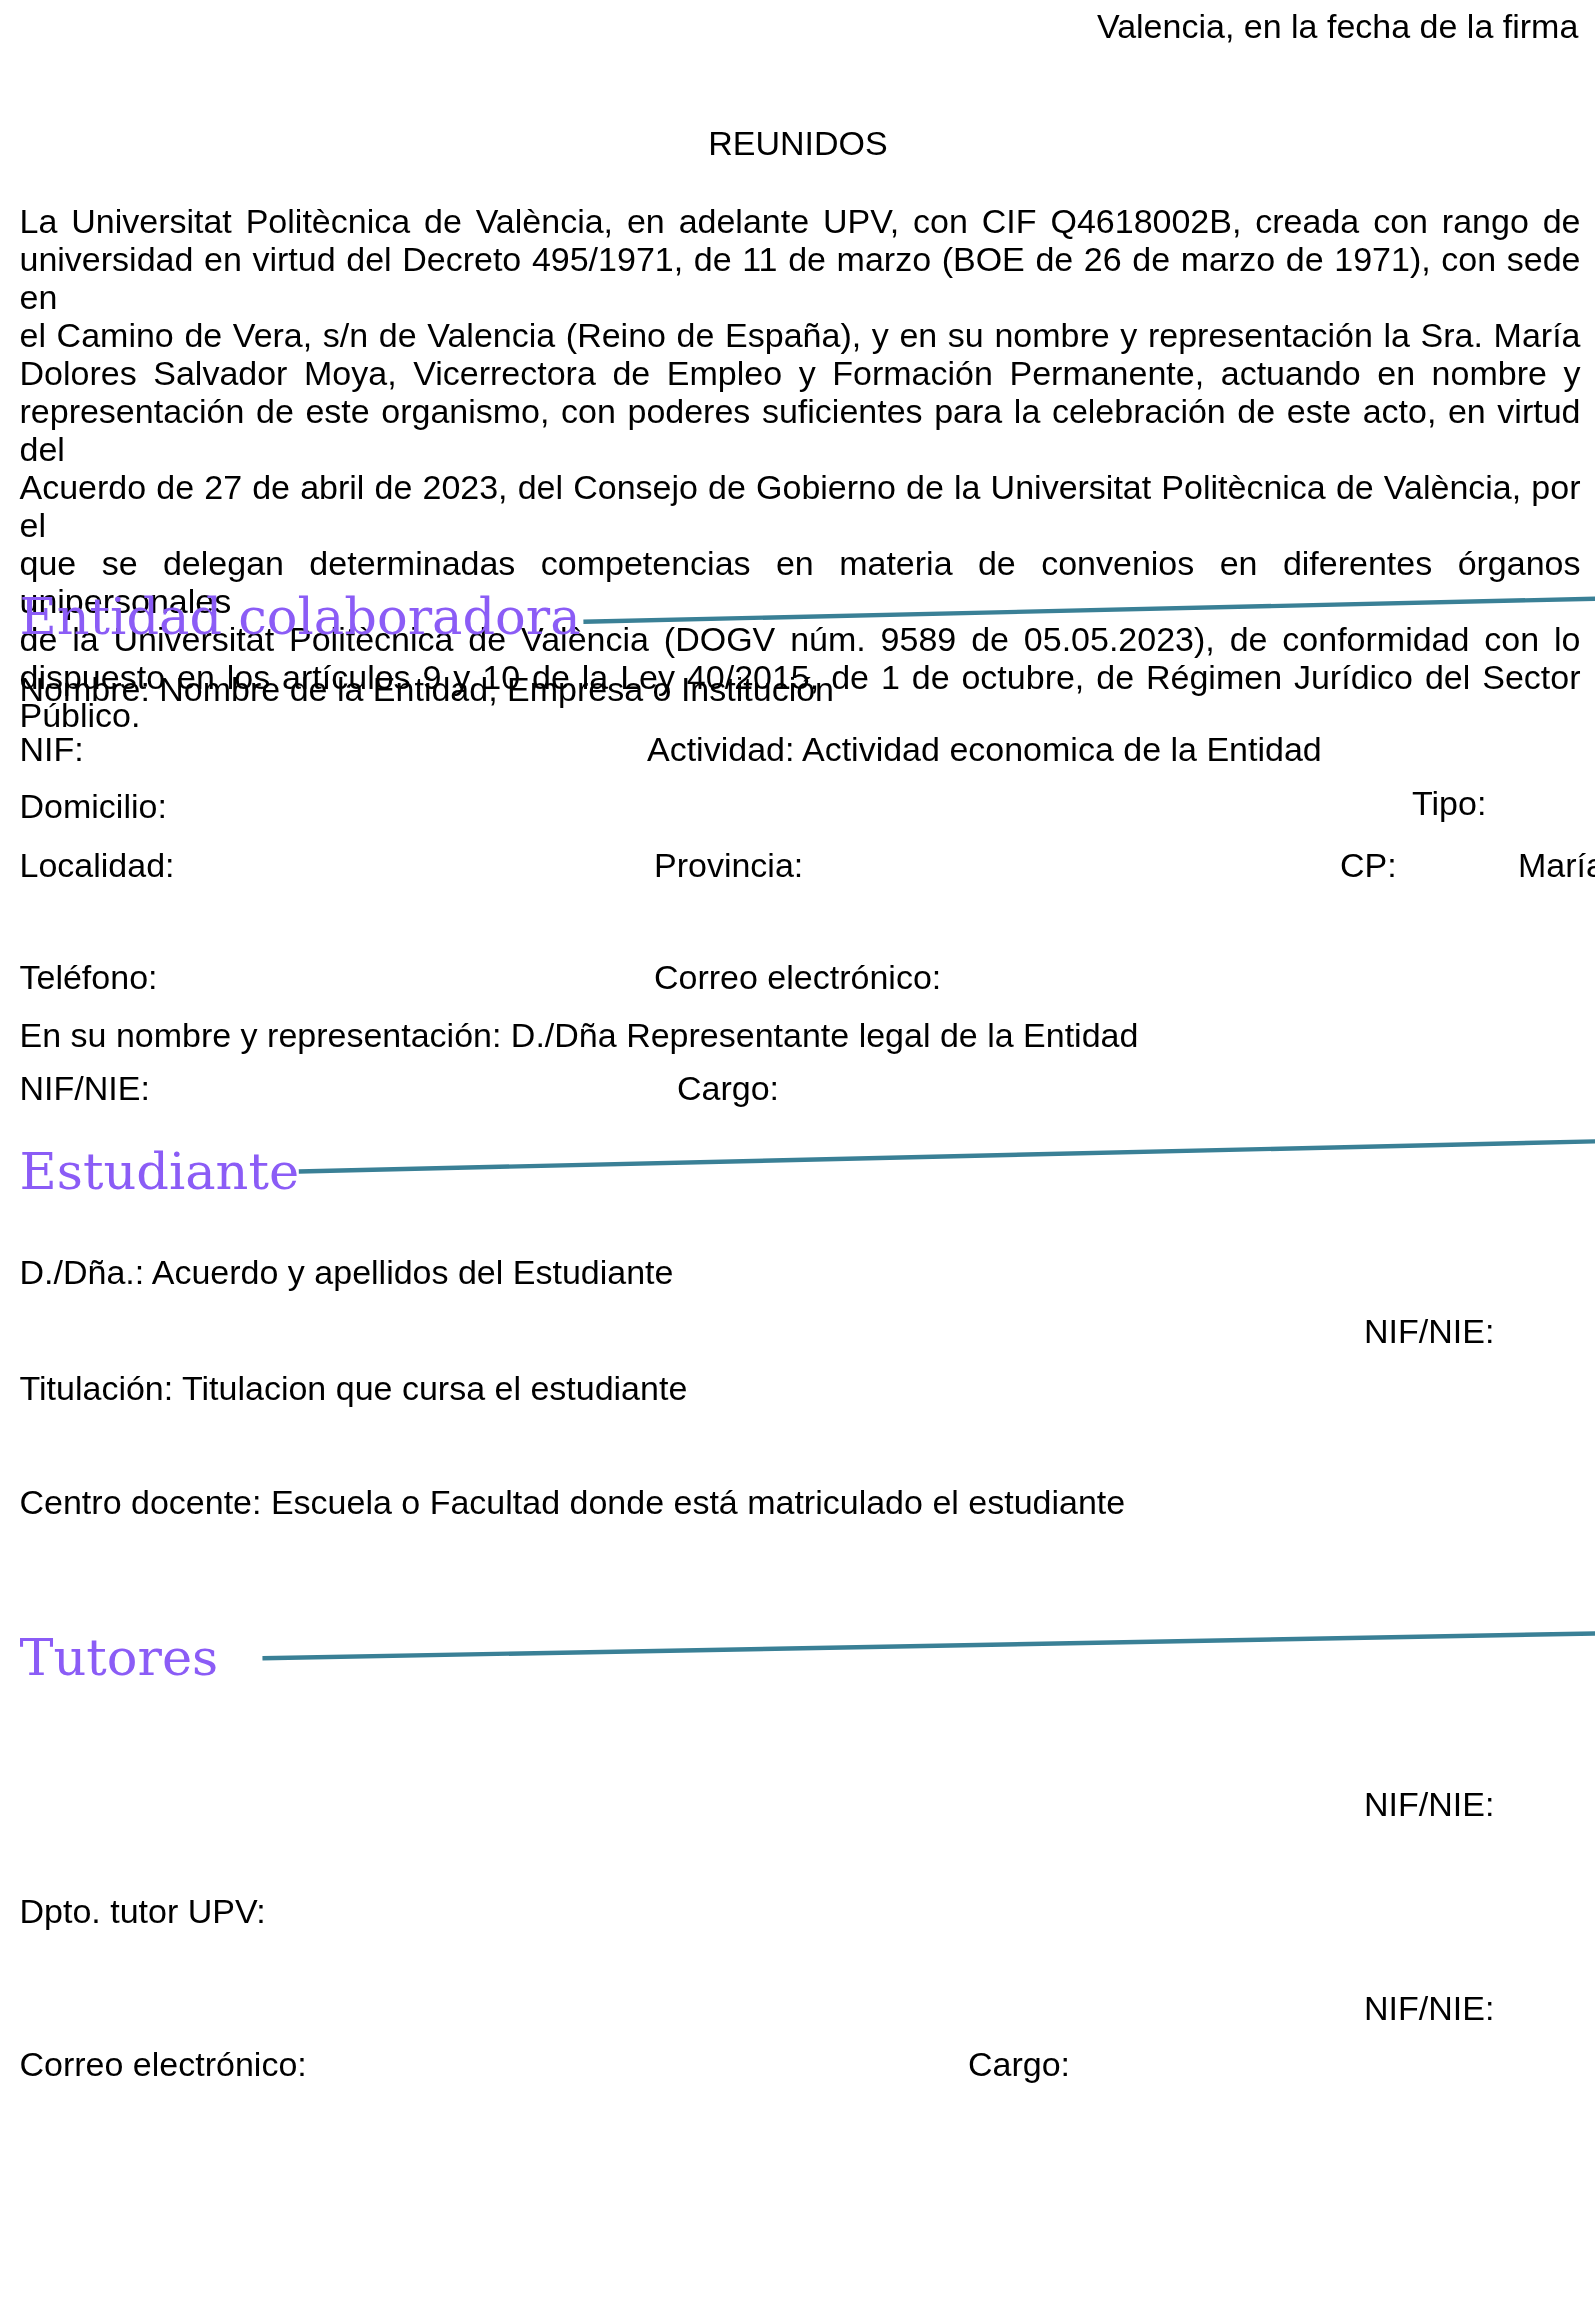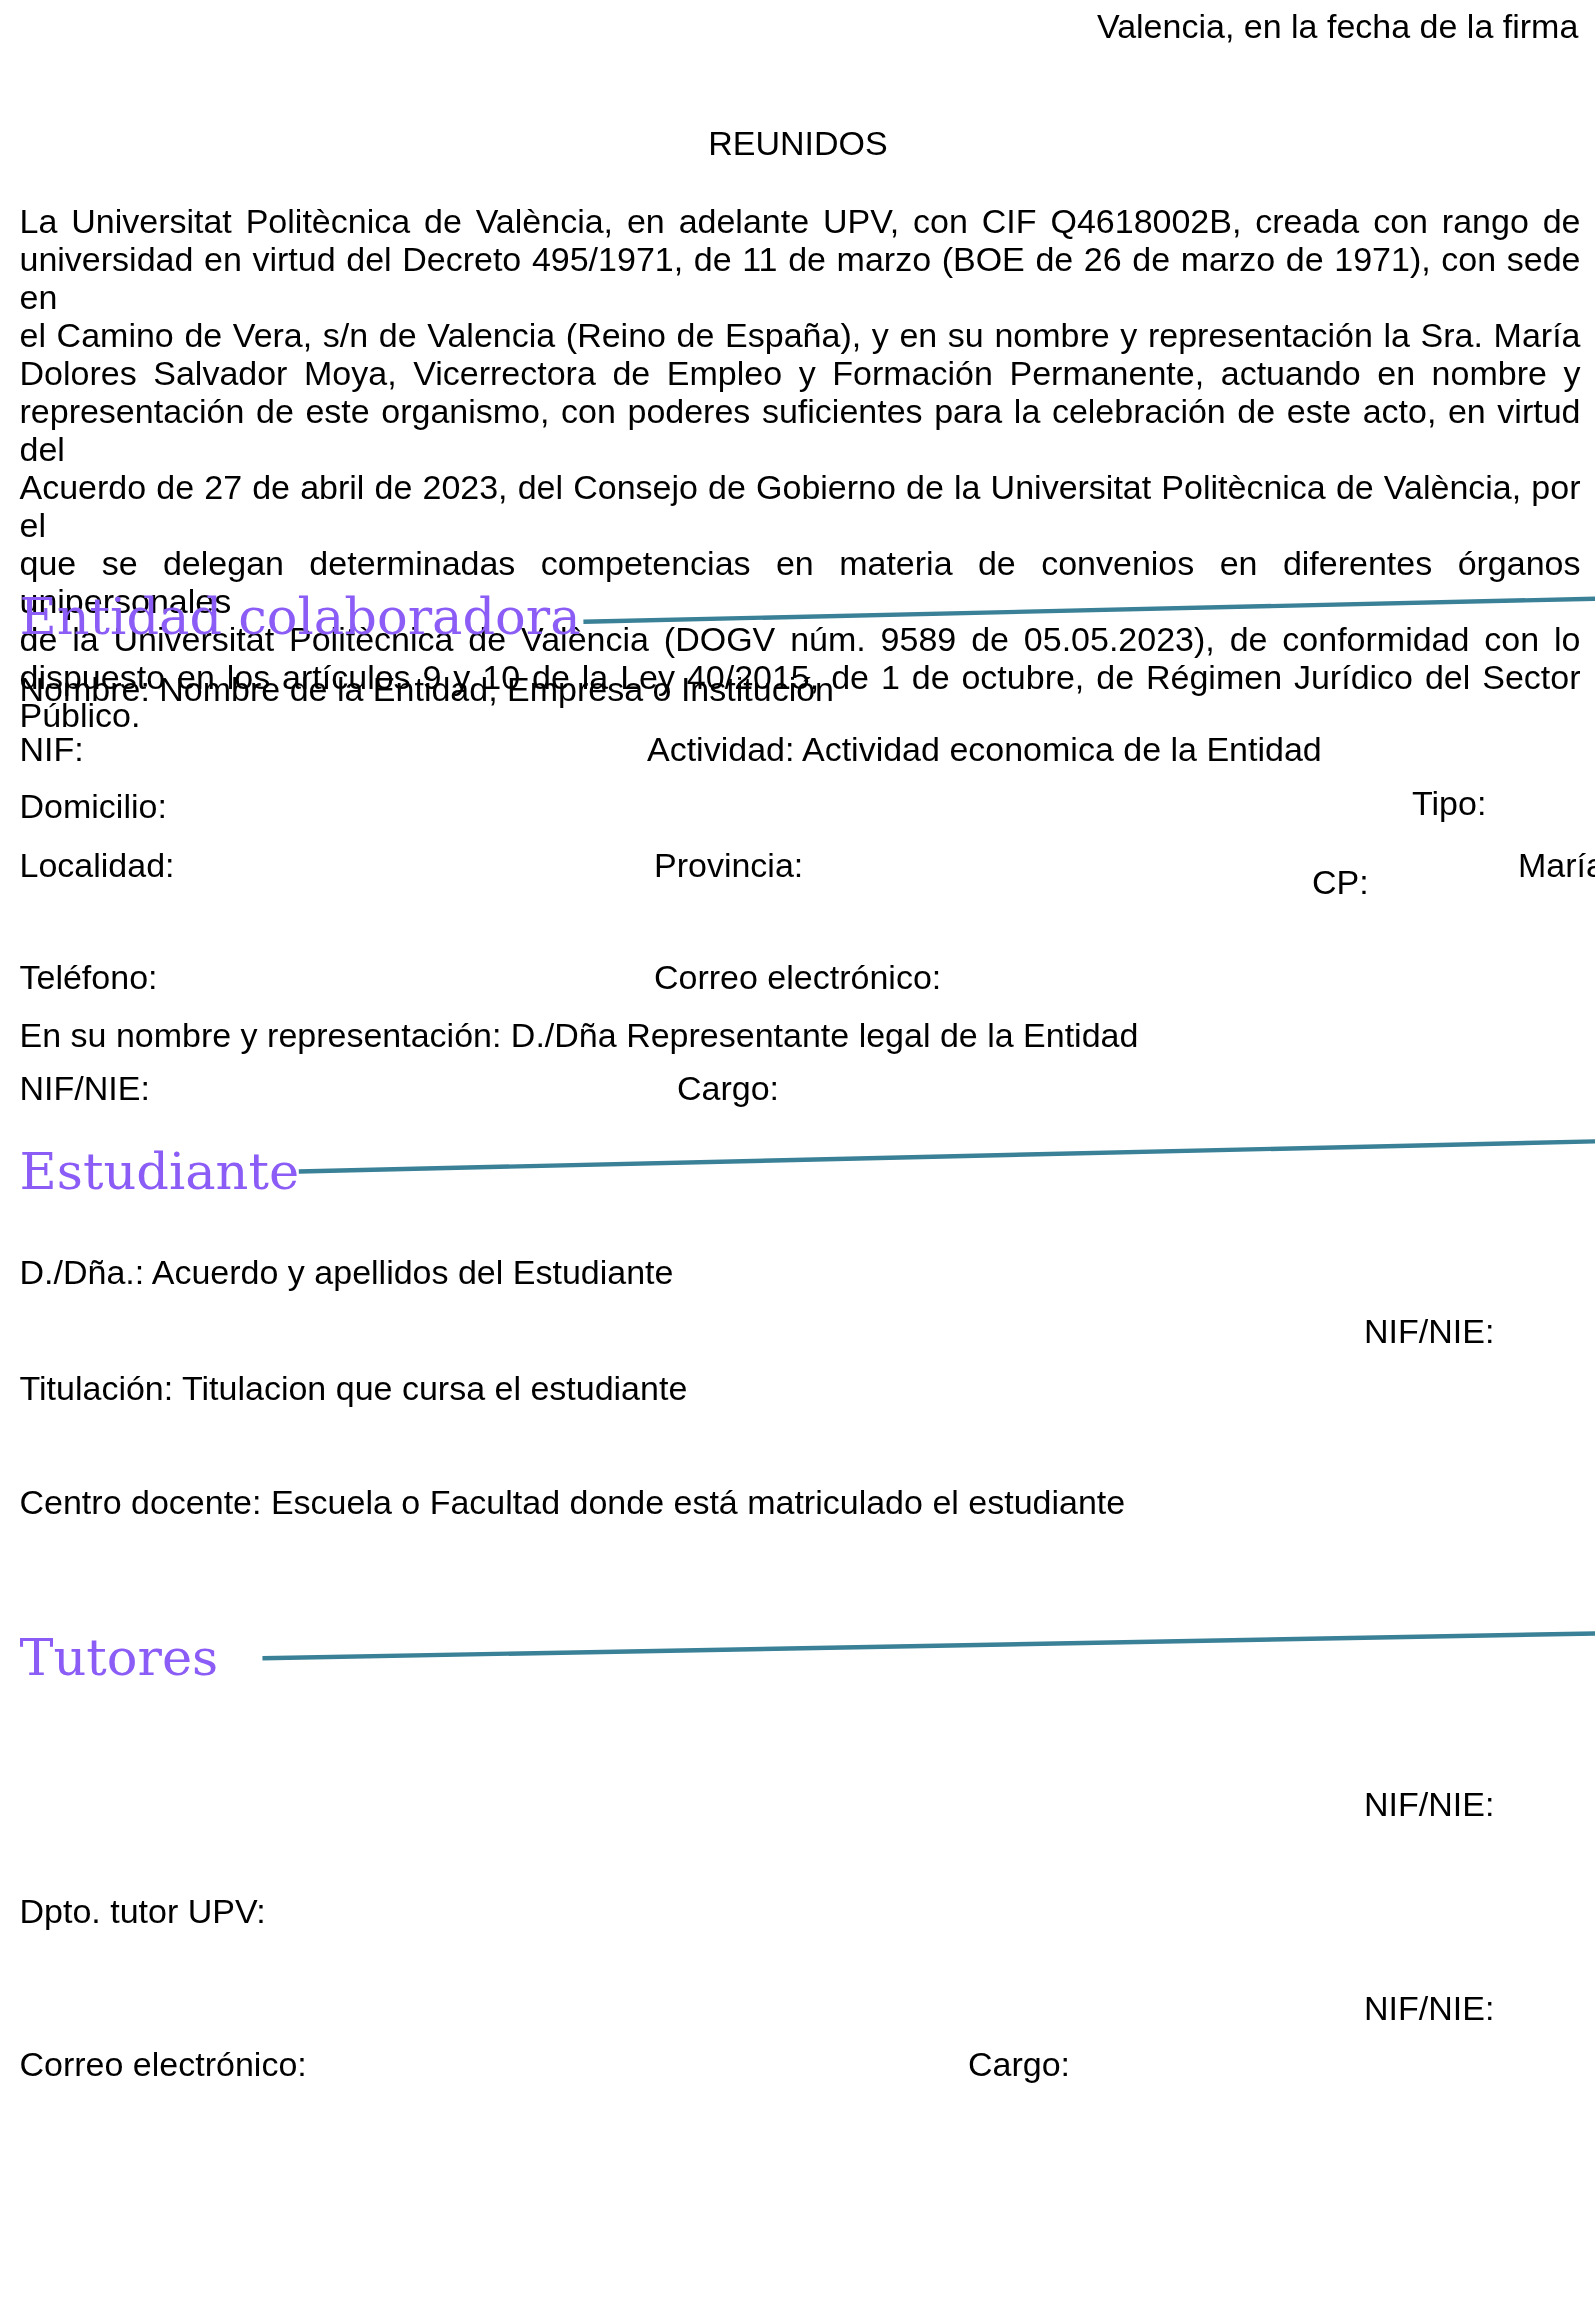--- a/index.html
+++ b/index.html
@@ -70,21 +70,21 @@
   <div class="abs" style="left:19.5px;  top:670px;">Nombre: Nombre de la Entidad, Empresa o Institución</div>
 
   <div class="abs" style="left:19.5px;  top:730px;">NIF:</div>
   <div class="abs" style="left:647px; top:730px;">Actividad: Actividad economica de la Entidad</div>
 
   <div class="abs" style="left:19.5px;  top:787px;">Domicilio:</div>
   <div class="abs" style="left:1412px;top:784px;">Tipo:</div>
 
   <div class="abs" style="left:19.5px;  top:846px;">Localidad:</div>
   <div class="abs" style="left:654px; top:846px;">Provincia:</div>
-  <div class="abs" style="left:1312px;top:846px;margin-top:17px;">CP:</div>
+  <div class="abs" style="left:1340px;top:846px;">CP:</div>
   <div class="abs" style="left:1518px;top:846px;">María:</div>
 
   <div class="abs" style="left:19.5px;  top:958px;">Teléfono:</div>
   <div class="abs" style="left:654px; top:958px;">Correo electrónico:</div>
 
   <div class="abs" style="left:19.5px;  top:1016px;">En su nombre y representación: D./Dña Representante legal de la Entidad</div>
 
   <div class="abs" style="left:19.5px;  top:1069px;">NIF/NIE:</div>
   <div class="abs" style="left:677px; top:1069px;">Cargo:</div>
 

